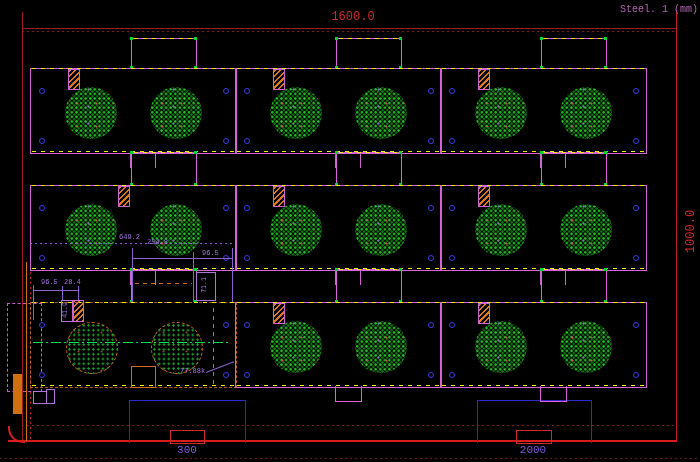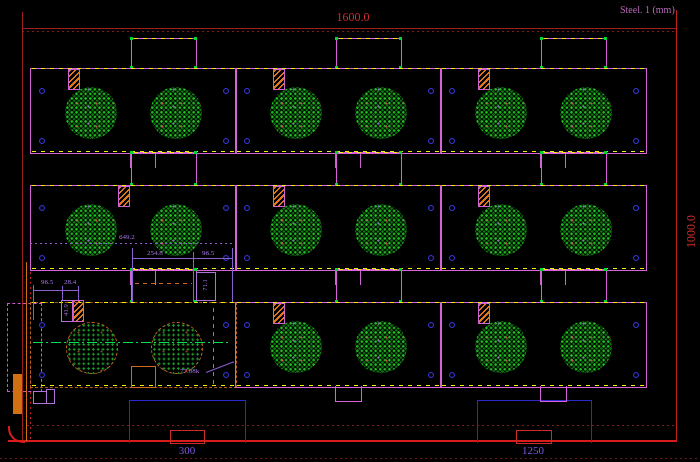--- a/index.html
+++ b/index.html
@@ -1,17 +1,17 @@
 <!DOCTYPE html>
 <html><head>
 <meta charset="utf-8">
 <style>
   html,body{margin:0;padding:0;background:#000;}
   .canvas{position:relative;width:700px;height:462px;background:#000;overflow:hidden;
-          font-family:Liberation Serif, serif;}
+          font-family:Liberation Mono, monospace;}
   .abs{position:absolute;}
   .hline{position:absolute;height:1px;}
   .vline{position:absolute;width:1px;}
   .dot-h{background-image:repeating-linear-gradient(90deg, var(--c,#7a1f1f) 0 2px, transparent 2px 5px);}
   .dot-v{background-image:repeating-linear-gradient(180deg, var(--c,#7a1f1f) 0 2px, transparent 2px 5px);}
   .sol{background-color:var(--c,#a02020);}
   .txt{position:absolute;color:#a272e0;font-size:7px;line-height:8px;white-space:nowrap;}
   .bigtxt{position:absolute;font-size:12px;line-height:13px;white-space:nowrap;letter-spacing:0px;}
   .red{color:#d22c2c;}
   .violet{color:#7e57e0;}
@@ -68,21 +68,21 @@
   <div class="abs" style="left:7px;top:303px;width:33px;height:87px;border:1px dashed #cf54cf;"></div>
   <div class="abs" style="left:13px;top:374px;width:9px;height:40px;background:#d07010;"></div>
   <div class="abs purpleb" style="left:33px;top:391px;width:12px;height:11px;"></div>
   <div class="abs purpleb" style="left:46px;top:389px;width:7px;height:13px;"></div>
 
   <div class="bracket" style="left:129px;top:400px;width:115px;height:42px;"></div>
   <div class="bracket" style="left:477px;top:400px;width:113px;height:42px;"></div>
   <div class="redrect" style="left:170px;top:430px;width:33px;height:12px;"></div>
   <div class="redrect" style="left:516px;top:430px;width:34px;height:12px;"></div>
   <div class="bigtxt violet" style="left:168px;top:444px;width:38px;text-align:center;font-size:11px;">300</div>
-  <div class="bigtxt violet" style="left:510px;top:444px;width:46px;text-align:center;font-size:11px;">1250</div>
+  <div class="bigtxt violet" style="left:510px;top:444px;width:46px;text-align:center;font-size:11px;">2000</div>
 
   <div id="parts-layer" class="abs" style="left:0;top:0;width:700px;height:462px;">
       <div style="position:absolute;left:30px;top:38px;width:206px;height:114px;">
         <div class="pinkb" style="position:absolute;left:101px;top:0;width:64px;height:30px;border-bottom:none;">
           <div class="ydash" style="position:absolute;left:2px;top:-1px;width:60px;"></div>
           <div class="gdot" style="position:absolute;left:-2px;top:-2px;"></div>
           <div class="gdot" style="position:absolute;left:62px;top:-2px;"></div>
           <div class="gdot" style="position:absolute;left:-2px;top:27px;"></div>
           <div class="gdot" style="position:absolute;left:62px;top:27px;"></div>
         </div>
@@ -270,21 +270,21 @@
           <div class="dotc" style="position:absolute;left:119px;top:18px;width:52px;height:52px;"></div>
         </div>
         <div class="hatch" style="position:absolute;left:38px;top:34px;width:10px;height:19px;"></div>
         <div class="pinkb" style="position:absolute;left:100px;top:117px;width:25px;height:15px;border-top:none;"></div>
       </div>
     </div>
 
   <div class="txt" style="left:119px;top:233px;">649.2</div>
   <div class="hline dot-h" style="left:30px;top:243px;width:202px;--c:#8a5fd0;"></div>
 
-  <div class="txt" style="left:147px;top:249px;">254.8</div>
+  <div class="txt" style="left:147px;top:238px;">254.8</div>
   <div class="txt" style="left:202px;top:249px;">96.5</div>
   <div class="hline pline" style="left:132px;top:258px;width:100px;"></div>
   <div class="vline pline" style="left:132px;top:248px;height:54px;"></div>
   <div class="vline pline" style="left:193px;top:252px;height:50px;"></div>
   <div class="vline pline" style="left:232px;top:248px;height:54px;"></div>
 
   <div class="txt" style="left:41px;top:278px;">96.5</div>
   <div class="txt" style="left:64px;top:278px;">28.4</div>
   <div class="hline pline" style="left:33px;top:290px;width:45px;"></div>
   <div class="vline pline" style="left:33px;top:285px;height:35px;"></div>

